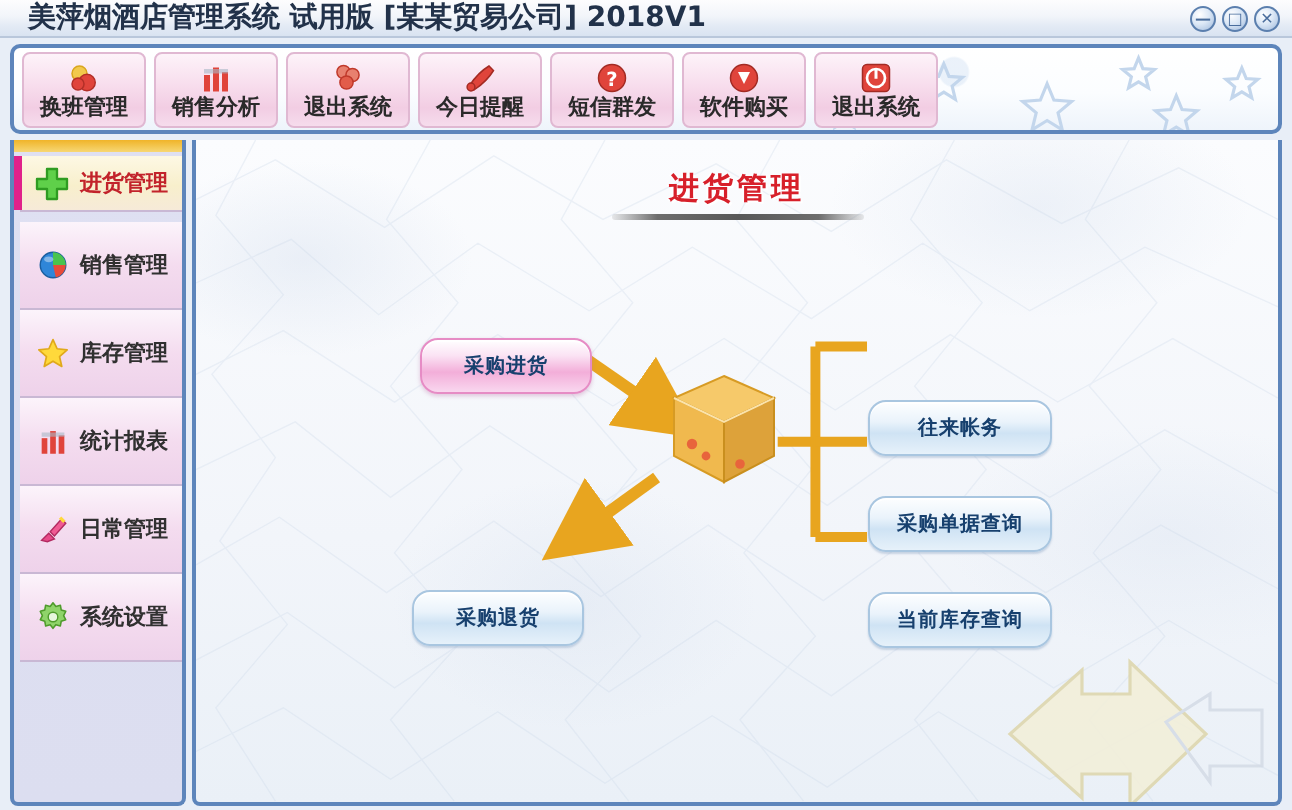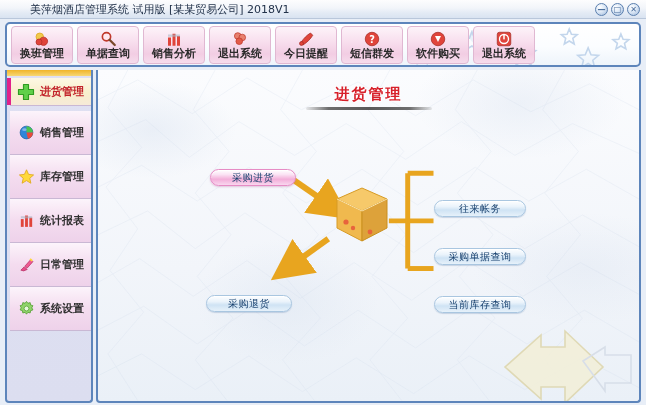--- a/index.html
+++ b/index.html
@@ -14,22 +14,22 @@
   }
 
   
   #titlebar {
     position: absolute; left: 0; top: 0; width: 646px; height: 19px;
     background: linear-gradient(to bottom, #fdfdfe 0%, #f2f5fa 45%, #e4ebf5 70%, #d9e3f1 100%);
     border-bottom: 1px solid #b9c7db;
     display: flex; align-items: center;
   }
   #titlebar .ttext {
-    font-size: 11px; color: #22324a; font-weight: normal;
-    margin-left: 30px; letter-spacing: 0px;
+    font-size: 14px; color: #22324a; font-weight: bold;
+    margin-left: 14px; letter-spacing: 0px;
     white-space: nowrap;
   }
   #winbtns {
     position: absolute; right: 6px; top: 3px;
     display: flex; gap: 3px;
   }
   .wbtn {
     width: 13px; height: 13px; border-radius: 50%;
     background: radial-gradient(circle at 35% 30%, #ffffff 0%, #dce8f6 45%, #9fb9db 100%);
     border: 1px solid #5b7fae;
@@ -149,24 +149,24 @@
     background: linear-gradient(to right, rgba(120,120,120,.15), #6d6d6d 18%, #585858 50%, #6d6d6d 82%, rgba(120,120,120,.15));
     border-radius: 2px;
   }
 
   
   #diagram { position: absolute; inset: 0; }
   #svgLayer { position: absolute; inset: 0; pointer-events: none; }
 
   .pill {
     position: absolute;
-    height: 17px;
+    height: 28px;
     border-radius: 9px;
     display: flex; align-items: center; justify-content: center;
-    font-size: 10px; font-weight: normal;
+    font-size: 10px; font-weight: bold;
     white-space: nowrap;
     cursor: pointer;
     letter-spacing: .5px;
   }
   .pill.blue {
     background: linear-gradient(to bottom, #fdfeff 0%, #eaf3fb 38%, #cfe3f4 60%, #e6f1fa 100%);
     border: 1px solid #a9c6e0;
     color: #17406e;
     box-shadow: 0 1px 1px rgba(120,150,185,.35), inset 0 1px 0 rgba(255,255,255,.9);
     margin-top: 35px;
@@ -218,29 +218,20 @@
   <div id="toolbtns">
       <div class="tbtn">
         <span class="ico">
           <svg width="18" height="18" viewBox="0 0 24 24">
             <circle cx="9" cy="9" r="5" fill="#f2c94c" stroke="#d9a61e"></circle>
                  <circle cx="14" cy="15" r="5.5" fill="#e0443b" stroke="#b32f27"></circle>
                  <circle cx="8" cy="16" r="4" fill="#e0443b" stroke="#b32f27"></circle>
           </svg>
         </span>
         <span class="lbl">换班管理</span>
-      </div>
-      <div class="tbtn">
-        <span class="ico">
-          <svg width="18" height="18" viewBox="0 0 24 24">
-            <circle cx="10" cy="9" r="5.5" fill="#ffe9f0" stroke="#c0392b" stroke-width="2.2"></circle>
-                 <path d="M14 13 L21 20" stroke="#7a4a2a" stroke-width="3" stroke-linecap="round"></path>
-          </svg>
-        </span>
-        <span class="lbl">单据查询</span>
       </div>
       <div class="tbtn">
         <span class="ico">
           <svg width="18" height="18" viewBox="0 0 24 24">
             <rect x="4" y="10" width="4" height="11" fill="#e0443b"></rect>
                  <rect x="10" y="5" width="4" height="16" fill="#e0443b"></rect>
                  <rect x="16" y="8" width="4" height="13" fill="#e0443b"></rect>
                  <rect x="4" y="6" width="16" height="3" fill="#a9b7c6" opacity=".6"></rect>
           </svg>
         </span>

